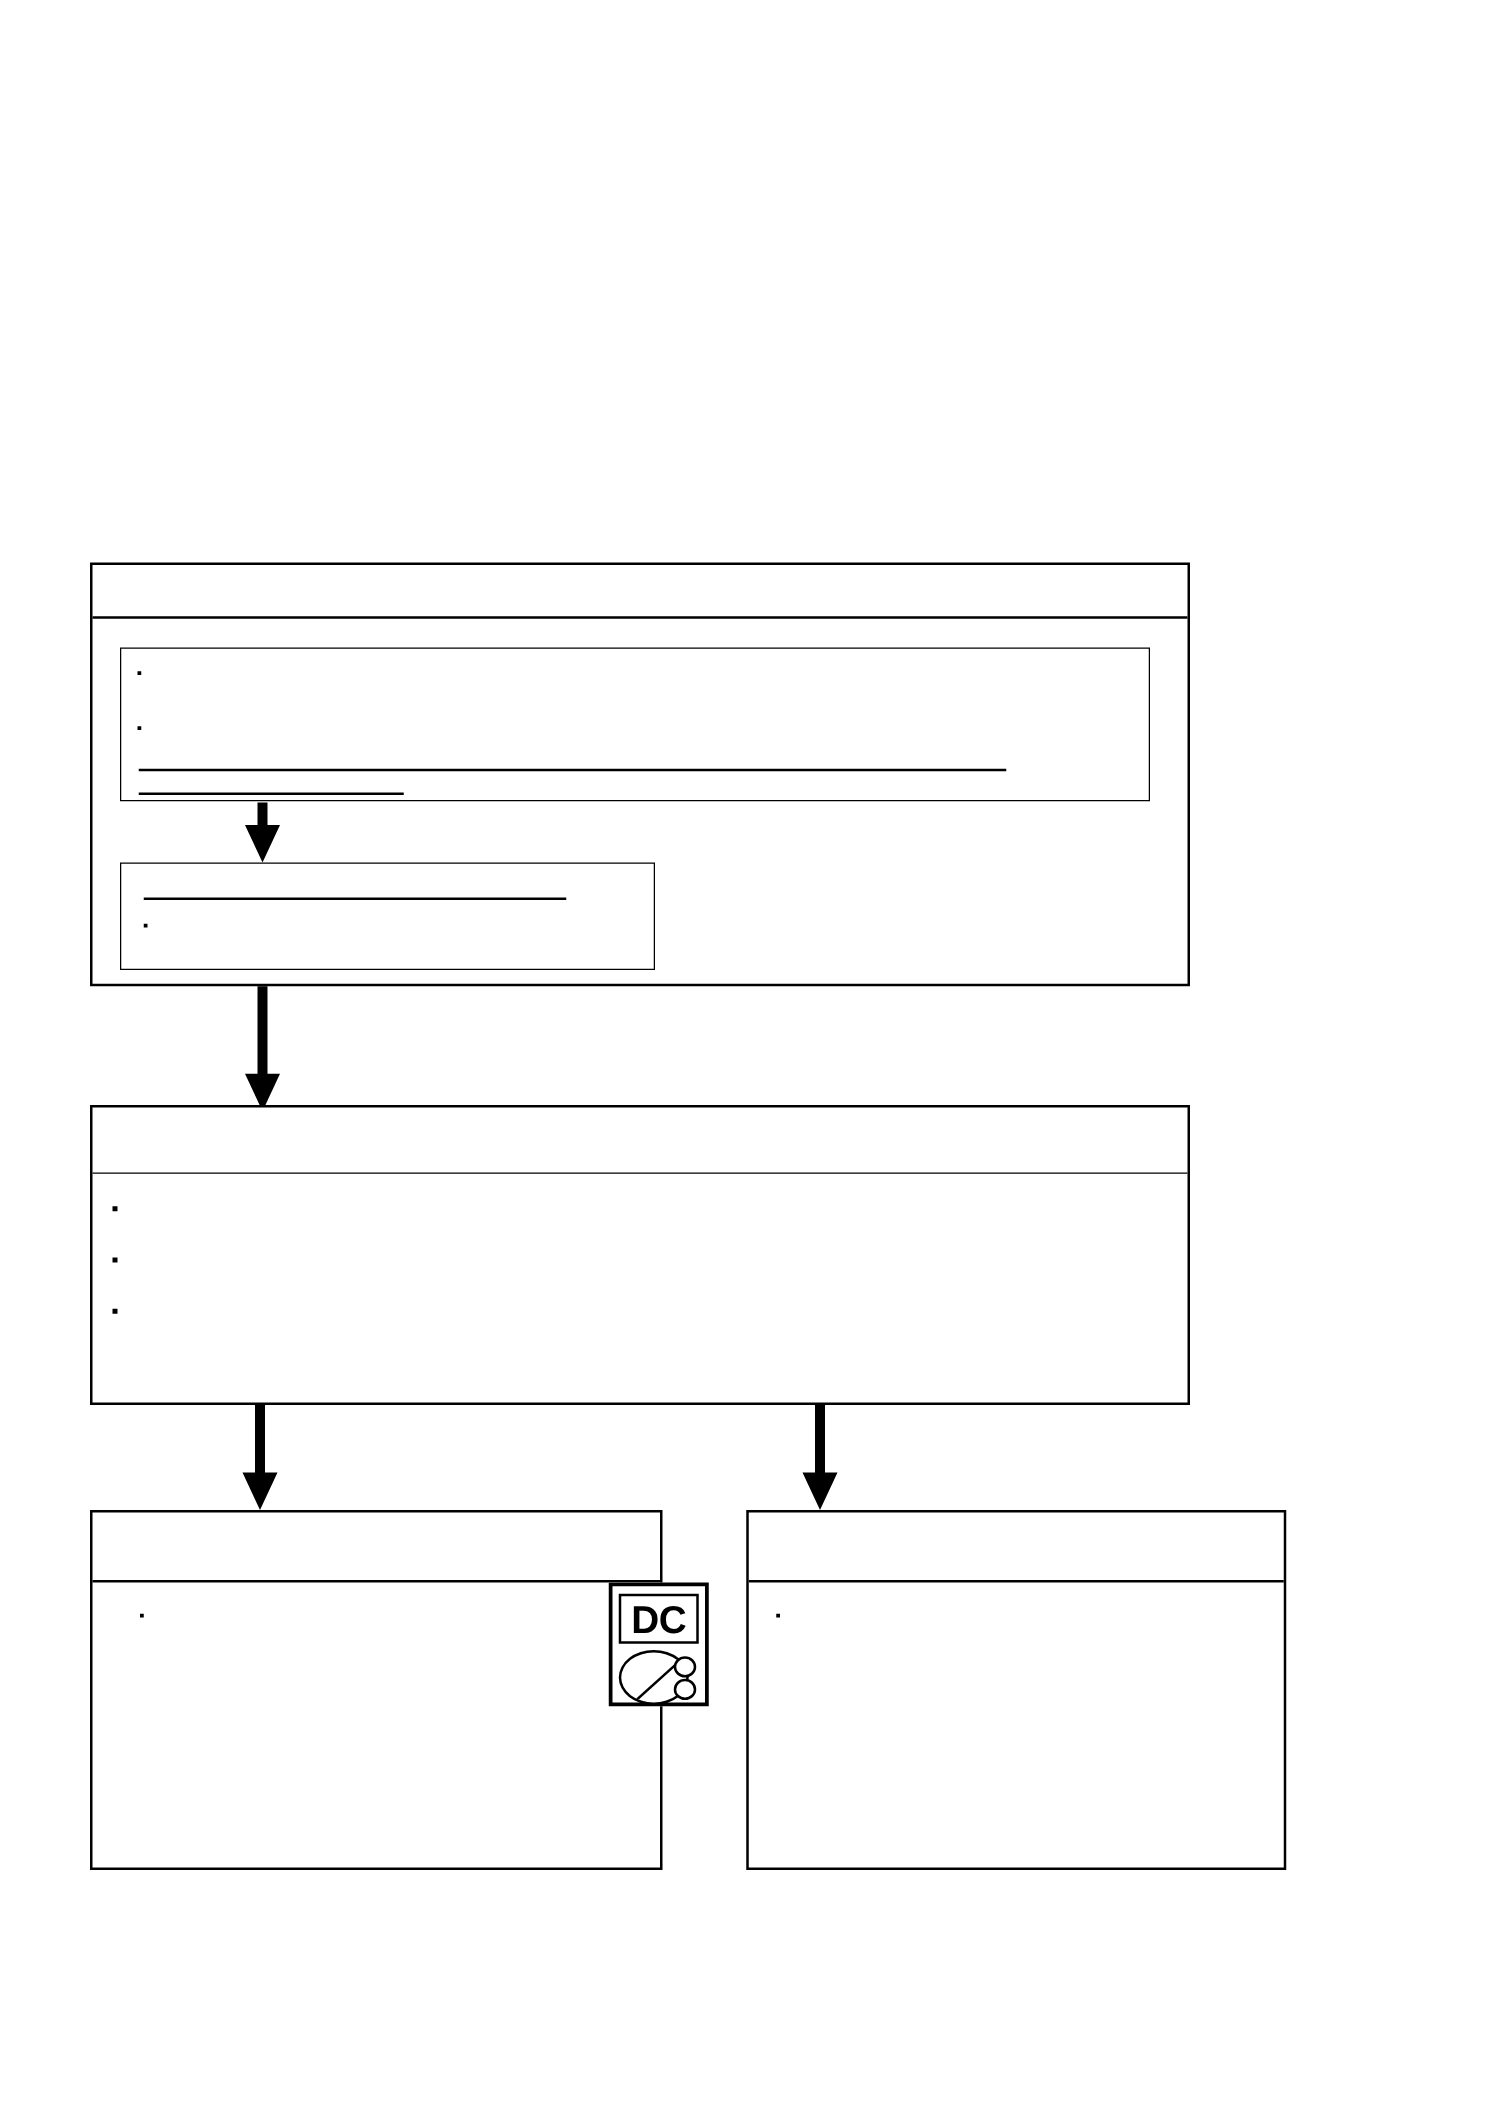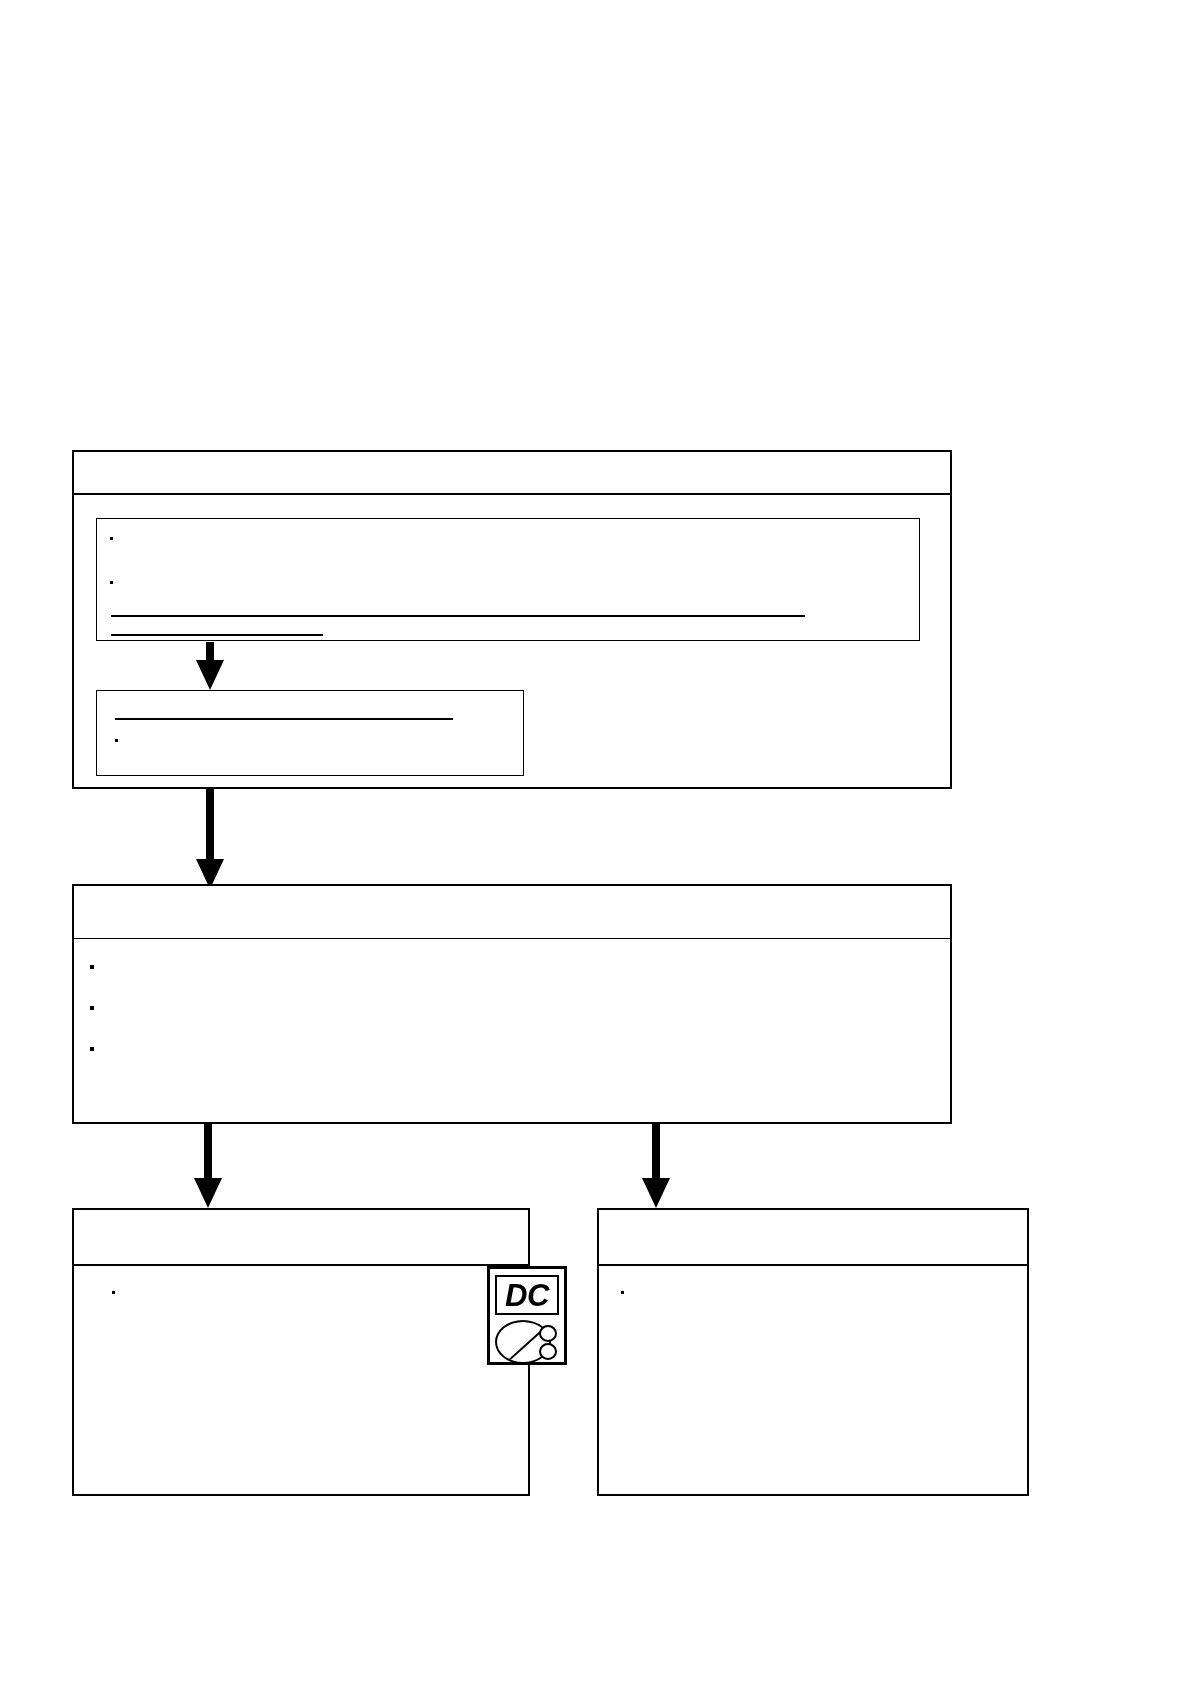--- a/index.html
+++ b/index.html
@@ -103,21 +103,20 @@
     box-sizing: border-box;
     left: 7%;
     top: 6%;
     width: 86%;
     height: 44%;
     border: 2px solid #000000;
     background: #ffffff;
     display: flex;
     align-items: center;
     justify-content: center;
-    font-style: italic;
   }
   .meter .screen span {
     font-family: "Liberation Sans", sans-serif;
     font-weight: bold;
     font-size: 31px;
     line-height: 1;
     letter-spacing: -0.5px;
     color: #000000;
   }
   .meter .dial {

